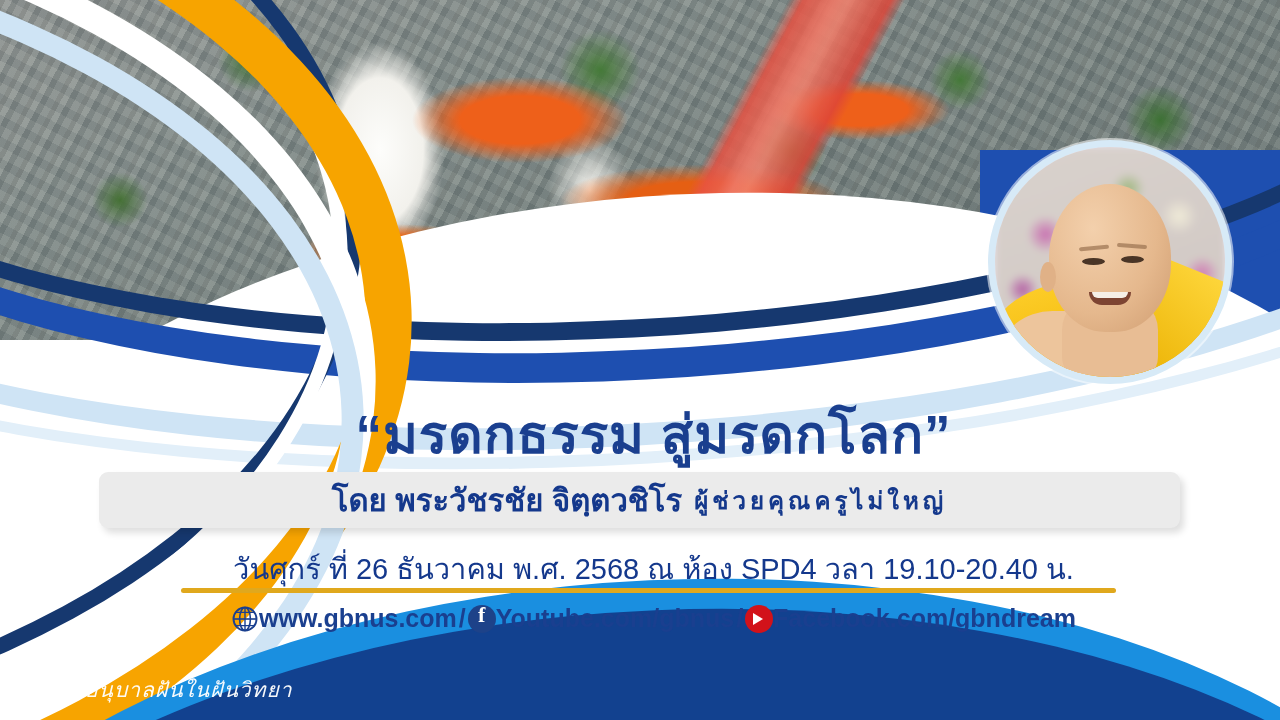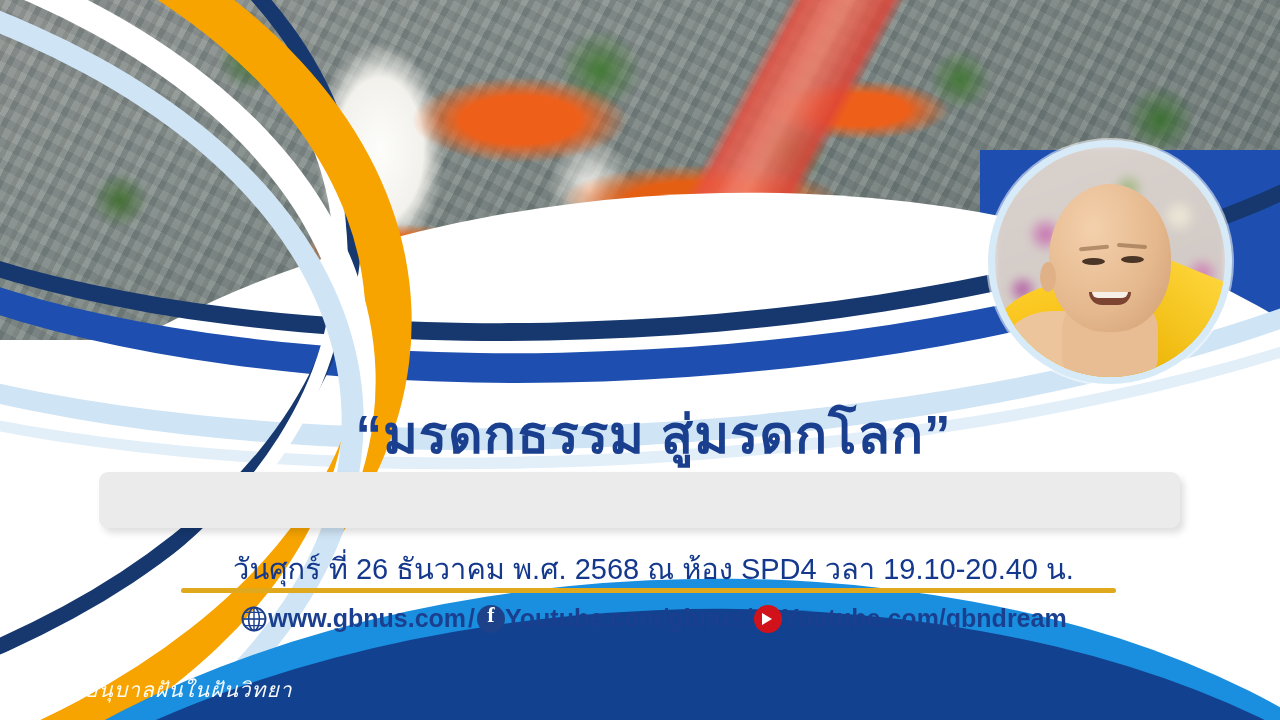--- a/index.html
+++ b/index.html
@@ -236,38 +236,42 @@
       </div>
     </div>
   </div>
 
   <div class="wave-lt"></div>
   <div class="wave-dk"></div>
 
   <div class="title">“มรดกธรรม สู่มรดกโลก”</div>
 
   <div class="subtitle-band"></div>
+  <div class="subtitle">
+    <span class="s-main">โดย พระวัชรชัย จิตฺตวชิโร</span>
+    <span class="s-sub">ผู้ช่วยคุณครูไม่ใหญ่</span>
+  </div>
 
   <div class="dateline">วันศุกร์ ที่ 26 ธันวาคม พ.ศ. 2568 ณ ห้อง SPD4 วลา 19.10-20.40 น.</div>
   <div class="gold-rule"></div>
 
   <div class="links">
     <span class="ico ico-globe">
       <svg viewBox="0 0 28 28" width="28" height="28" aria-hidden="true">
         <circle cx="14" cy="14" r="11.5" fill="none" stroke="#1a3f8f" stroke-width="1.9"></circle>
         <ellipse cx="14" cy="14" rx="5.4" ry="11.5" fill="none" stroke="#1a3f8f" stroke-width="1.6"></ellipse>
         <line x1="2.5" y1="14" x2="25.5" y2="14" stroke="#1a3f8f" stroke-width="1.6"></line>
         <path d="M4.6 7.4 H23.4 M4.6 20.6 H23.4" fill="none" stroke="#1a3f8f" stroke-width="1.4"></path>
         <line x1="14" y1="2.5" x2="14" y2="25.5" stroke="#1a3f8f" stroke-width="1.4"></line>
       </svg>
     </span>
     <span>www.gbnus.com</span>
     <span class="sep">/</span>
     <span class="ico ico-fb"></span>
     <span>Youtube.com/gbnus</span>
     <span class="sep">/</span>
     <span class="ico ico-yt"></span>
-    <span>Youtube.com/gbndream</span>
+    <span>Facebook.com/gbndream</span>
   </div>
 
   <div class="handwriting">โรงเรียนอนุบาลฝันในฝันวิทยา</div>
 
 </div>
 
 </body></html>

